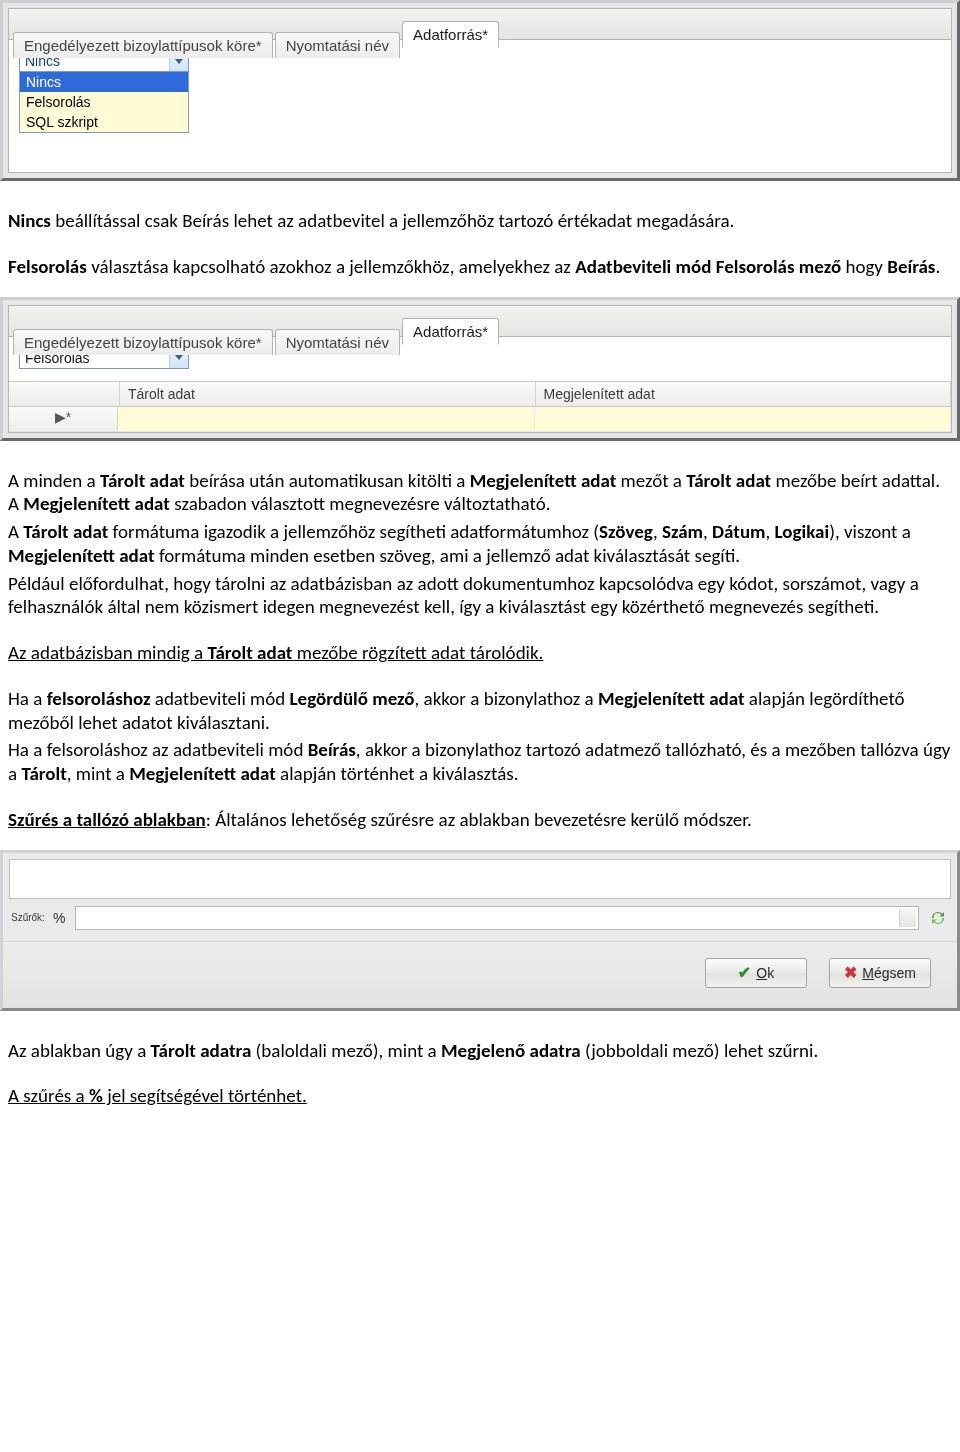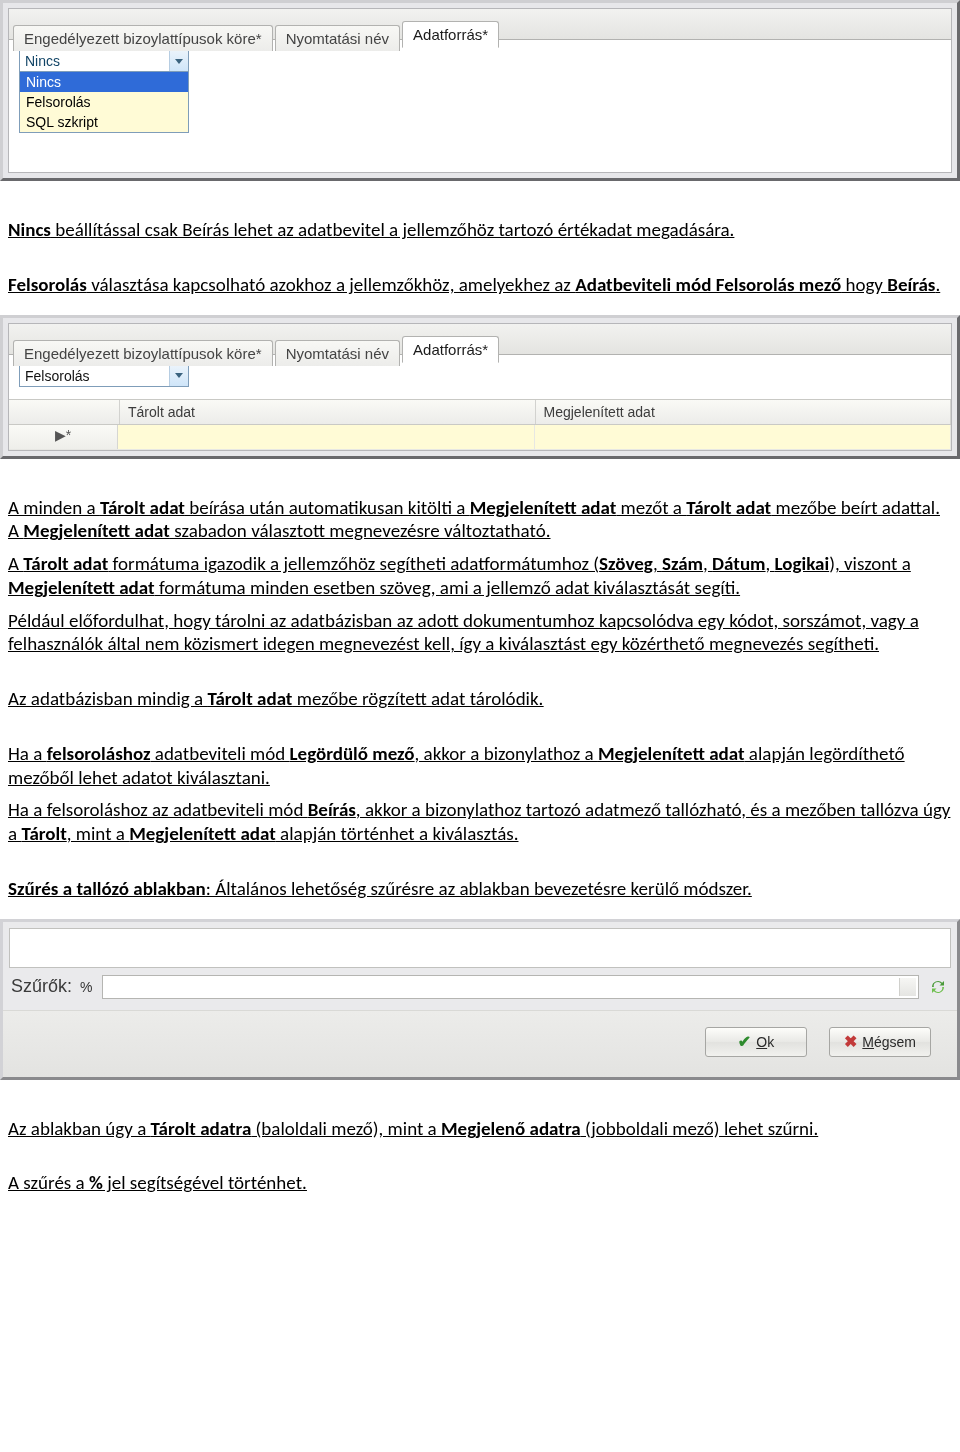--- a/index.html
+++ b/index.html
@@ -9,22 +9,21 @@
     font-size: 19px;
     color: #000;
     background: #fff;
     width: 960px;
   }
   .doc-text {
     padding: 4px 8px 4px 8px;
     line-height: 1.25;
   }
   .doc-text p {
-    margin: 9px 0 4px 0;
-    text-decoration: underline;
+    margin: 0 0 4px 0;
   }
   .spacer-lg { height: 24px; }
   .spacer-sm { height: 10px; }
 
   
   .shot {
     border: 3px solid #69696c;
     border-top-color: #cfcfd2;
     border-left-color: #cfcfd2;
     background: #e7e7ea;
@@ -47,21 +46,21 @@
   .tab {
     padding: 4px 10px 4px 10px;
     border: 1px solid #b2b2b0;
     border-bottom: none;
     background: linear-gradient(to bottom,#f8f8f5,#ececea);
     margin-right: 2px;
     border-top-left-radius: 3px;
     border-top-right-radius: 3px;
     color: #444;
     position: relative;
-    top: 12px;
+    top: 19px;
     cursor: pointer;
   }
   .tab.active {
     background: #fff;
     color: #1a1a1a;
     font-weight: normal;
     top: 9px;
     border-bottom: 1px solid #fff;
   }
   .tabbody {
@@ -159,21 +158,21 @@
     background: #fff;
     border: 1px solid #c1c1be;
     margin: 6px 6px 0 6px;
     padding: 3px 5px 5px 5px;
   }
   .filterrow {
     display: flex;
     align-items: center;
     height: 26px;
   }
-  .filterrow .lbl { padding: 0 8px 0 0; color:#3a3a3a; font-size: 18px;}
+  .filterrow .lbl { padding: 0 8px 0 0; color:#3a3a3a; font-size: 10px;}
   .filterrow .inp {
     flex: 1;
     height: 22px;
     border: 1px solid #b5b5b2;
     background: #fff;
     position: relative;
   }
   .filterrow .inp::after {
     content:"";
     position: absolute;

